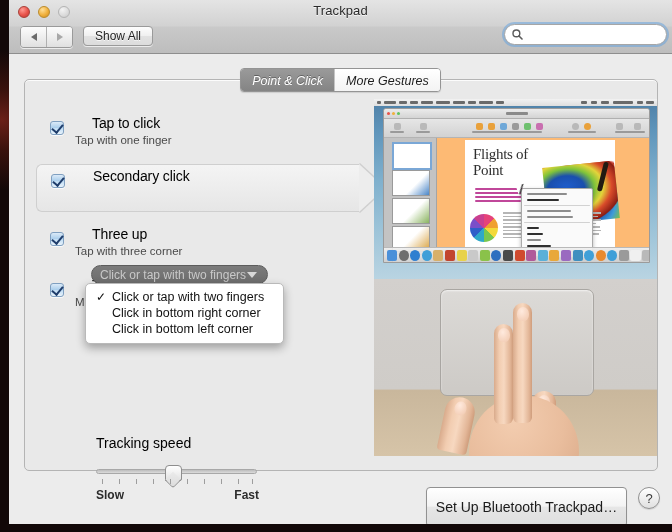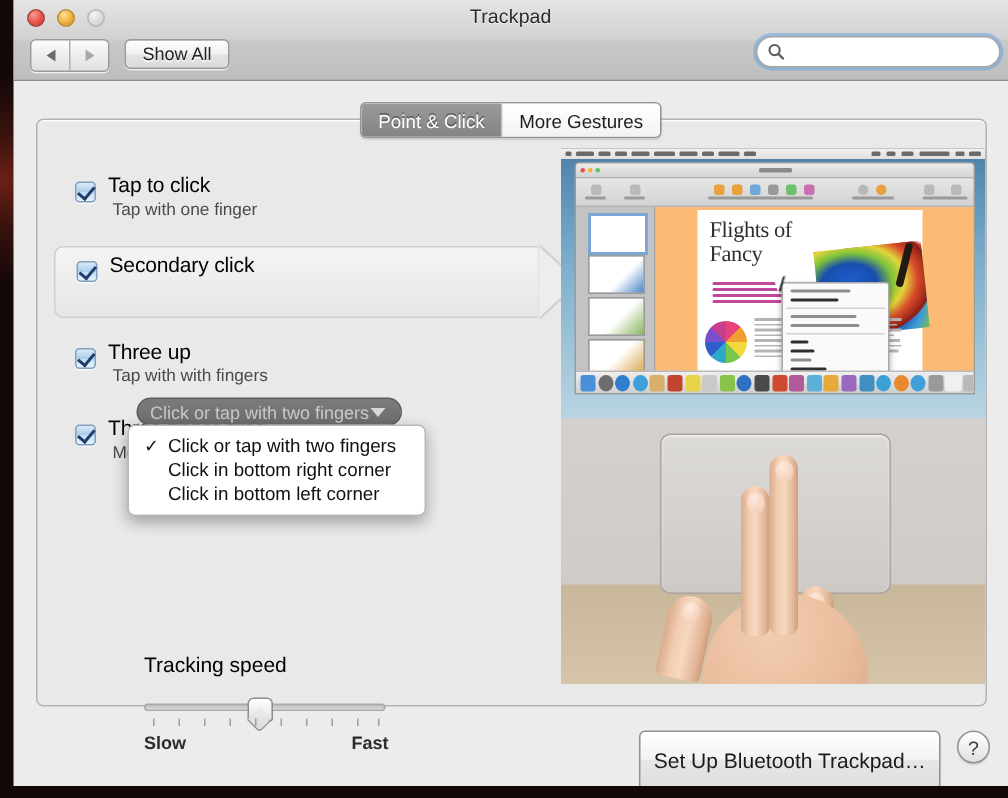--- a/index.html
+++ b/index.html
@@ -145,20 +145,21 @@
     box-shadow: 0 1px 1px rgba(0,0,0,.12);
   }
   .tab {
     display: flex; align-items: center;
     padding: 12px 11px;
     font-size: 12.5px;
     color: #1d1d1d;
     background: linear-gradient(to bottom, #ffffff, #f2f2f2);
     border-left: 1px solid #c4c4c4;
     cursor: default;
+    font-style: italic;
   }
   .tab:first-child { border-left: none; }
   .tab.selected {
     background: linear-gradient(to bottom, #9a9a9a, #828282);
     color: #ffffff;
     text-shadow: 0 -1px 0 rgba(0,0,0,.35);
     border-left-color: #7d7d7d;
   }
 
   
@@ -214,21 +215,21 @@
     position: absolute;
     left: 3px; top: 0px;
     width: 5px; height: 9px;
     border: solid #1f3d6b;
     border-width: 0 2px 2px 0;
     transform: rotate(40deg);
   }
 
   .opt-title {
     position: absolute;
-    left: 36px; top: 3px;
+    left: 56px; top: 3px;
     font-size: 14px;
     color: #000;
     letter-spacing: -.1px;
   }
   .opt-sub {
     position: absolute;
     left: 39px; top: 22px;
     font-size: 11.5px;
     color: #4a4a4a;
   }
@@ -540,21 +541,21 @@
 
       <div class="option-row highlight" style="top:84px; height:48px;">
         <span class="hl-arrow"></span>
         <span class="chk"></span>
         <span class="opt-title">Secondary click</span>
       </div>
 
       <div class="option-row" style="top:143px;">
         <span class="chk"></span>
         <span class="opt-title">Three up</span>
-        <span class="opt-sub">Tap with with fingers</span>
+        <span class="opt-sub">Tap with three corner</span>
       </div>
 
       <div class="option-row" style="top:194px;">
         <span class="chk"></span>
         <span class="opt-title">Three finger drag</span>
         <span class="opt-sub">Move with three fingers</span>
       </div>
 
       <div id="popup-button">
         <span id="popup-label">Click or tap with two fingers</span>
@@ -648,21 +649,21 @@
             <span class="thumb sel" style="top:4px;"></span>
             <span class="thumb" style="top:32px;background:linear-gradient(135deg,#fff 60%,#4a86c8);"></span>
             <span class="thumb" style="top:60px;background:linear-gradient(135deg,#fff 55%,#8ab45f);"></span>
             <span class="thumb" style="top:88px;background:linear-gradient(135deg,#fff 50%,#d8a03c);"></span>
             <span class="thumb" style="top:116px;background:linear-gradient(135deg,#fff 45%,#3f8fbf);"></span>
           </div>
 
           <div class="pw-page">
             <div class="pw-doc">
               <div class="flights-1">Flights of</div>
-              <div class="flights-2">Fancy</div>
+              <div class="flights-2">Point</div>
 
               <div class="butterfly">
                 <span class="bfy-body"></span>
               </div>
 
               <div class="pink-text">
                 <i style="width:54px"></i>
                   <i style="width:58px"></i>
                   <i style="width:62px"></i>
                   <i style="width:46px"></i>

